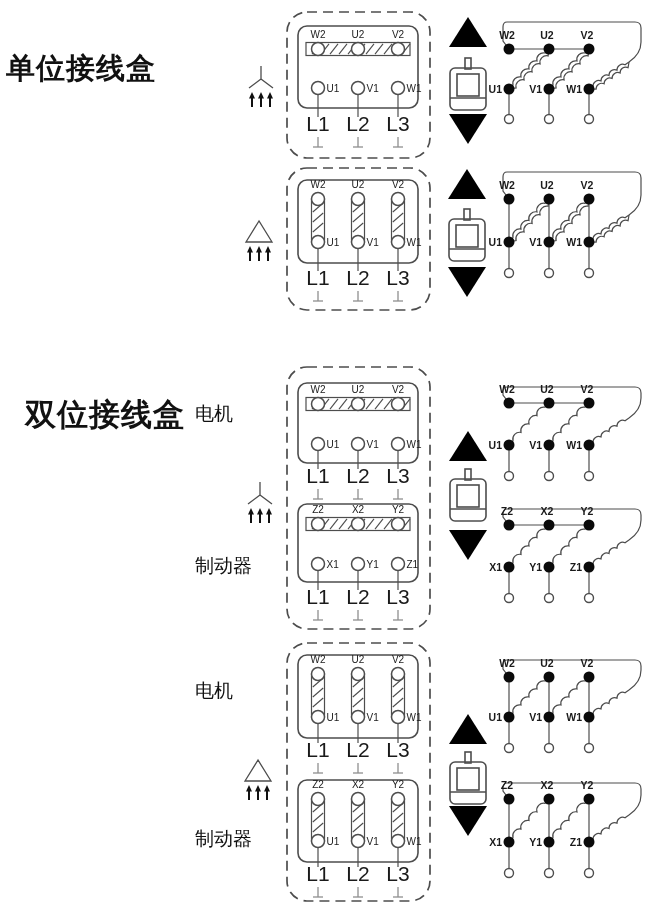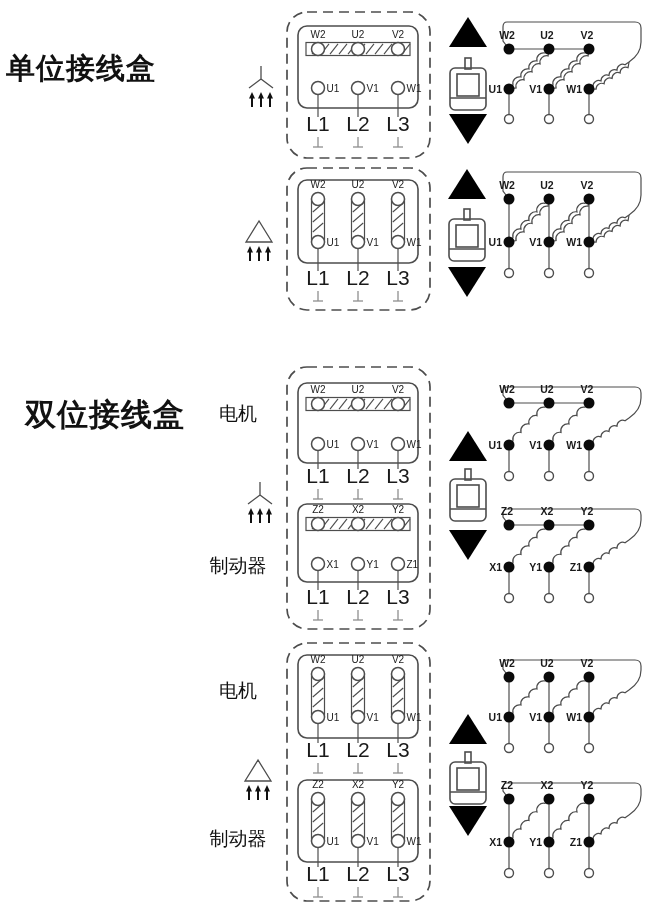--- a/index.html
+++ b/index.html
@@ -1,21 +1,21 @@
 <!DOCTYPE html>
 <html><head>
 <meta charset="utf-8">
 <style>
   html,body{margin:0;padding:0;background:#fff;}
   #canvas{
     position:relative;width:650px;height:914px;background:#fff;overflow:hidden;
     font-family:"Liberation Sans","DejaVu Sans",sans-serif;color:#1a1a1a;
   }
   .big-title{position:absolute;font-size:29px;font-weight:600;letter-spacing:1px;color:#111;white-space:nowrap;}
-  .unit-label{position:absolute;left:195px;width:86px;text-align:center;font-size:19px;font-weight:500;color:#111;white-space:nowrap;}
+  .unit-label{position:absolute;left:195px;width:86px;text-align:left;font-size:19px;font-weight:500;color:#111;white-space:nowrap;}
   svg{position:absolute;left:0;top:0;}
   text{font-family:"Liberation Sans","DejaVu Sans",sans-serif;}
 </style>
 </head>
 <body>
 
 <div id="canvas">
   <div class="big-title" style="left:25px;top:394px;font-size:31px;">双位接线盒</div>
   <div class="big-title" style="left:6px;top:49px;">单位接线盒</div>
   <svg id="diagram" width="650" height="914" viewBox="0 0 650 914">

